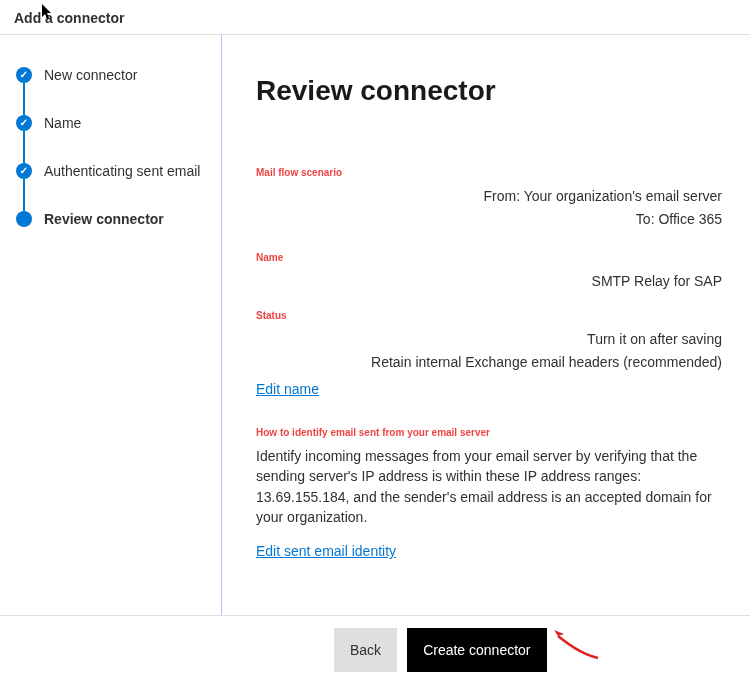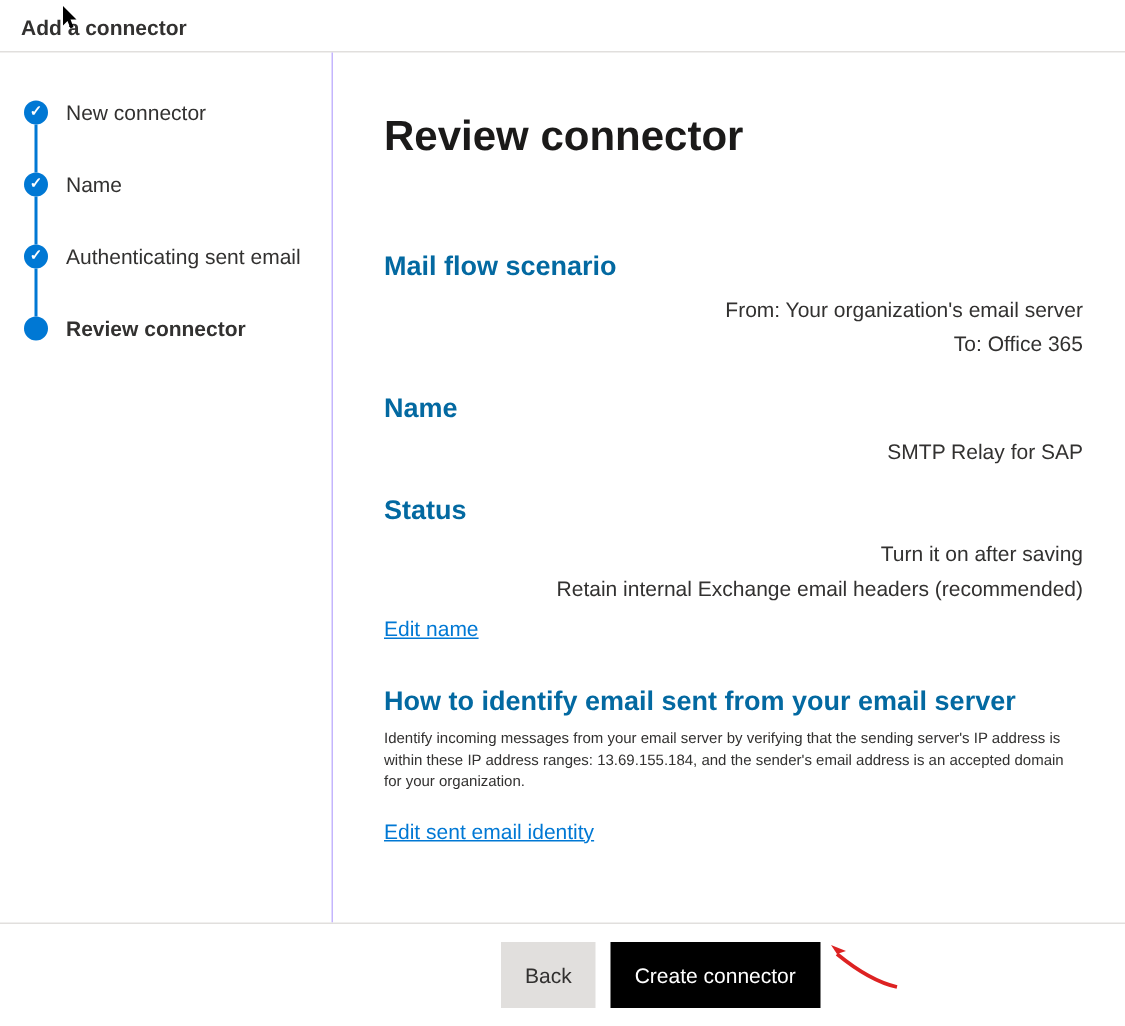--- a/index.html
+++ b/index.html
@@ -88,42 +88,42 @@
       overflow-y: auto;
     }
     .page-title {
       font-size: 28px;
       font-weight: 700;
       margin-bottom: 60px;
       color: #1b1a19;
     }
     .section-title {
       font-weight: 600;
-      font-size: 18px;
-      color: #0369a1;
+      font-size: 10px;
+      color: #ef4444;
       margin-bottom: 8px;
     }
     .section-title.spaced {
       margin-top: 18px;
     }
     .kv-line {
       font-size: 14px;
       color: #323130;
       line-height: 1.5;
       margin-bottom: 2px;
       text-align: right;
     }
     .block {
       margin-bottom: 22px;
     }
     .block.id-block {
       margin-top: 30px;
     }
     .paragraph {
-      font-size: 10px;
+      font-size: 14px;
       color: #323130;
       line-height: 1.45;
       margin-bottom: 10px;
     }
     .link {
       color: #0078d4;
       font-size: 14px;
       cursor: pointer;
       display: inline-block;
       margin-top: 6px;

